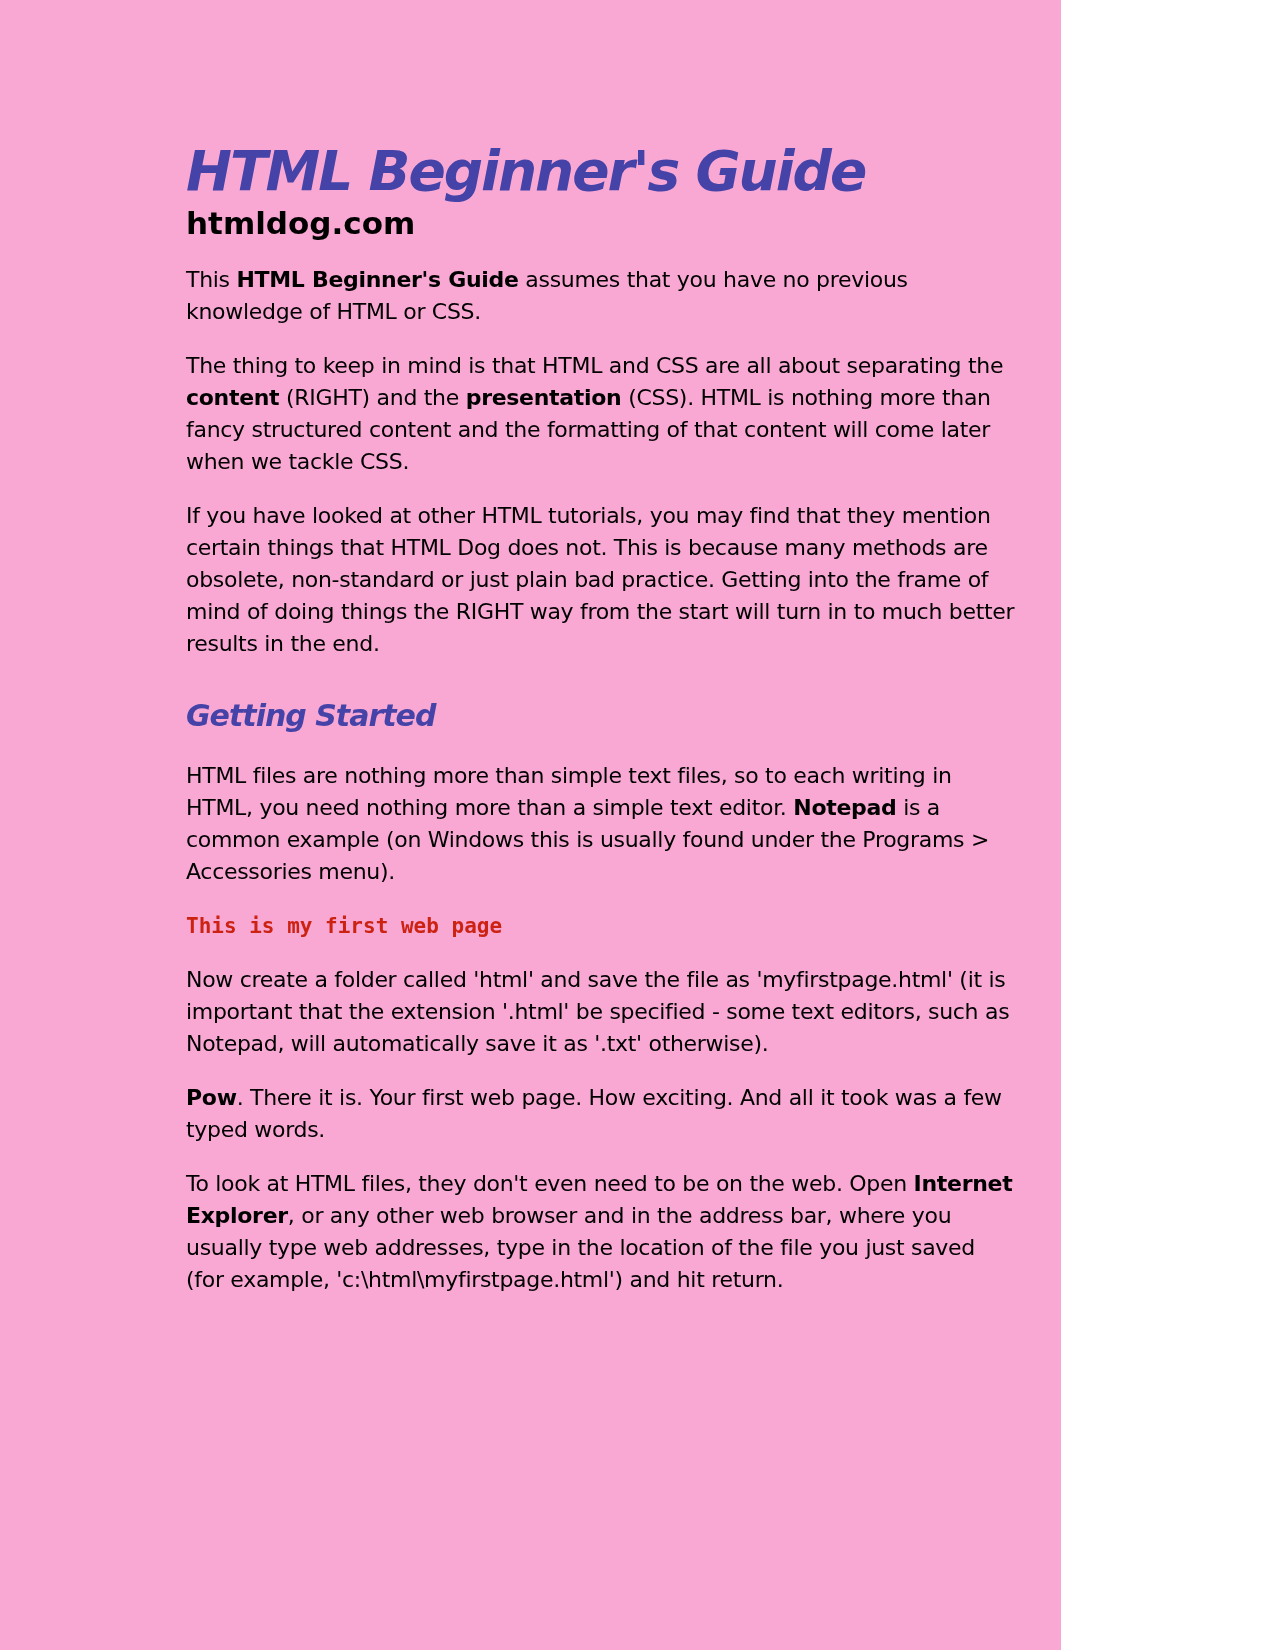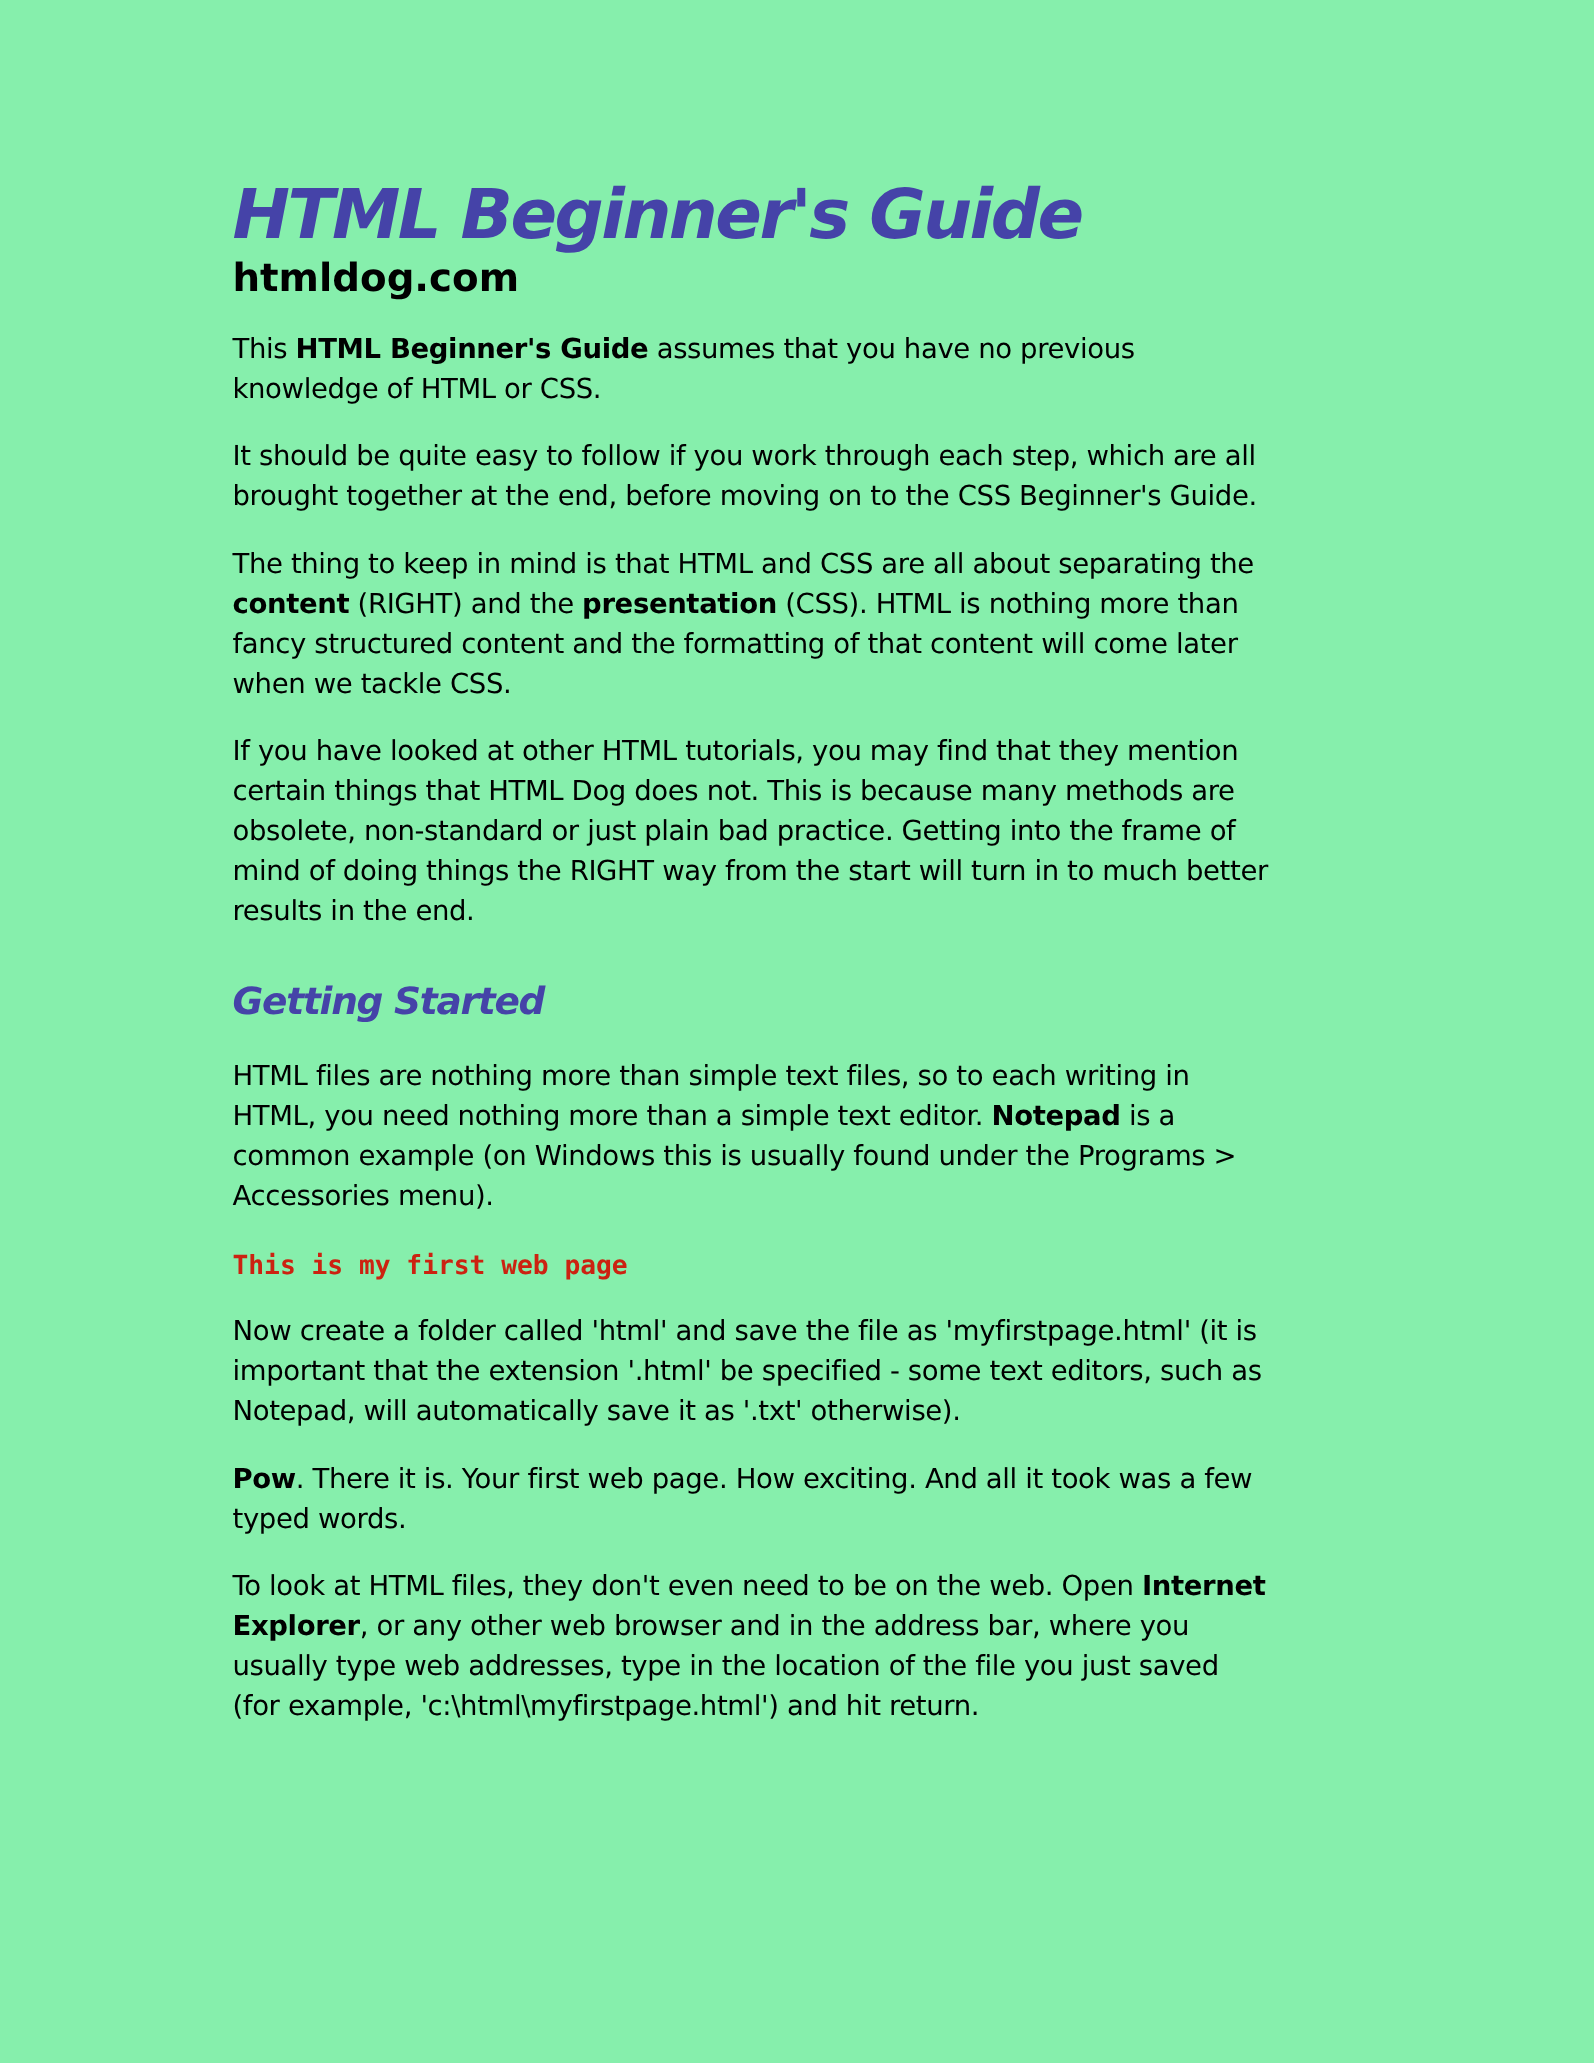--- a/index.html
+++ b/index.html
@@ -6,23 +6,23 @@
   html, body { background: #ffffff; }
   body {
     width: 1275px;
     height: 1650px;
     font-family: "DejaVu Sans", sans-serif;
     color: #000000;
     overflow: hidden;
   }
   .page {
     position: relative;
-    width: 1275px;
+    width: 1061px;
     height: 1650px;
-    background: #86efac;
+    background: #f9a8d4;
   }
   .content {
     position: absolute;
     left: 186px;
     top: 140px;
     width: 1020px;
   }
   h1.doc-title {
     font-family: "DejaVu Sans", sans-serif;
     font-style: italic;
@@ -70,22 +70,20 @@
 </head>
 <body>
 
 <div class="page">
   <div class="content">
     <h1 class="doc-title">HTML Beginner's Guide</h1>
     <div class="subtitle">htmldog.com</div>
     <div class="blocks">
         <p><span>This </span><strong>HTML Beginner's Guide</strong><span> assumes that you have no previous
 knowledge of HTML or CSS.</span></p>
-        <p><span>It should be quite easy to follow if you work through each step, which are all
-brought together at the end, before moving on to the CSS Beginner's Guide.</span></p>
         <p><span>The thing to keep in mind is that HTML and CSS are all about separating the
 </span><strong>content</strong><span> (RIGHT) and the </span><strong>presentation</strong><span> (CSS). HTML is nothing more than
 fancy structured content and the formatting of that content will come later
 when we tackle CSS.</span></p>
         <p><span>If you have looked at other HTML tutorials, you may find that they mention
 certain things that HTML Dog does not. This is because many methods are
 obsolete, non-standard or just plain bad practice. Getting into the frame of
 mind of doing things the RIGHT way from the start will turn in to much better
 results in the end.</span></p>
         <h2><span>Getting Started</span></h2>

